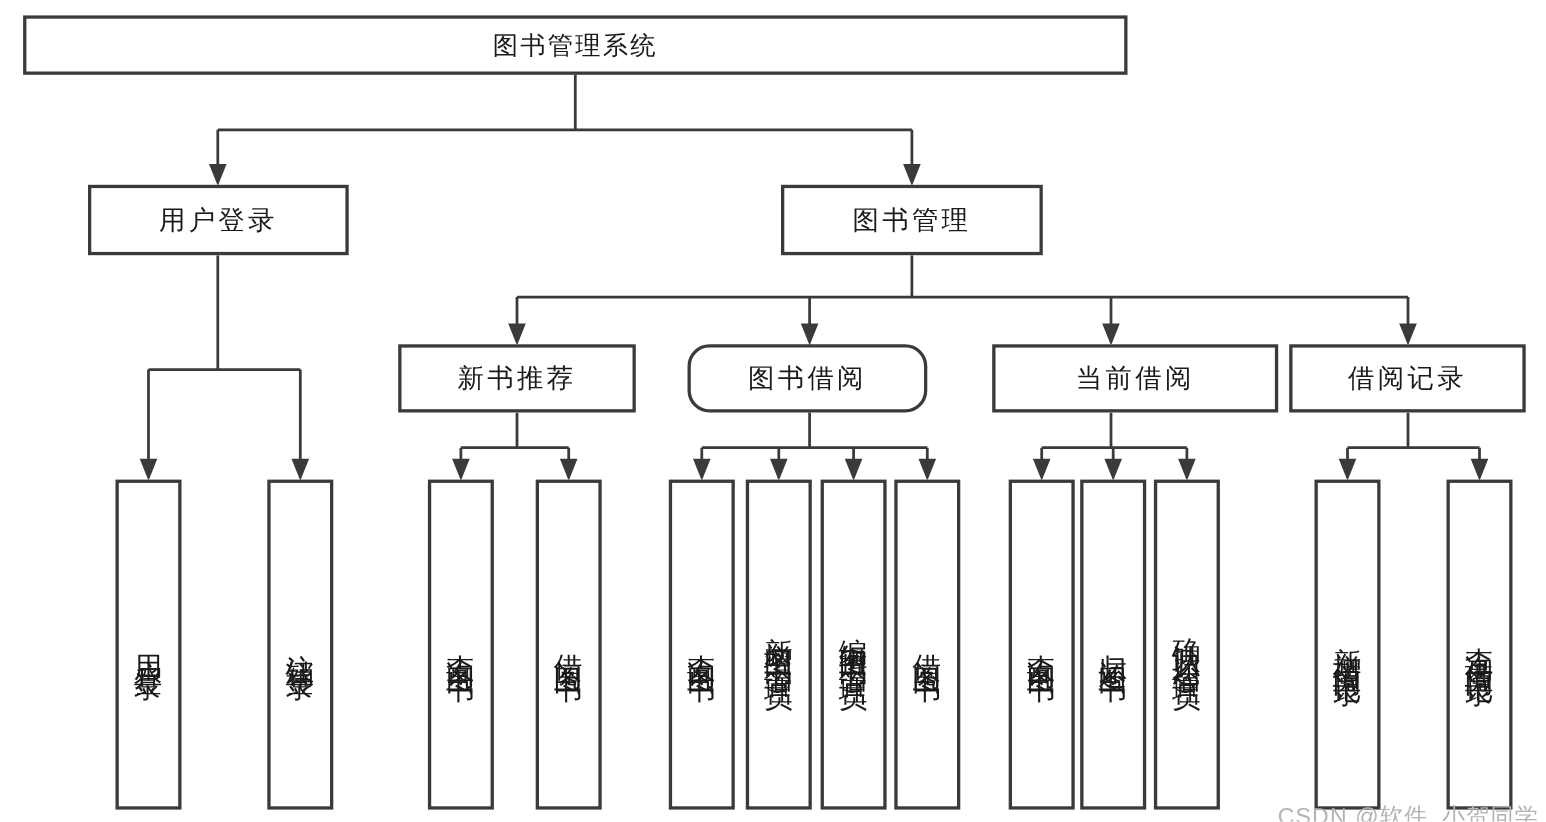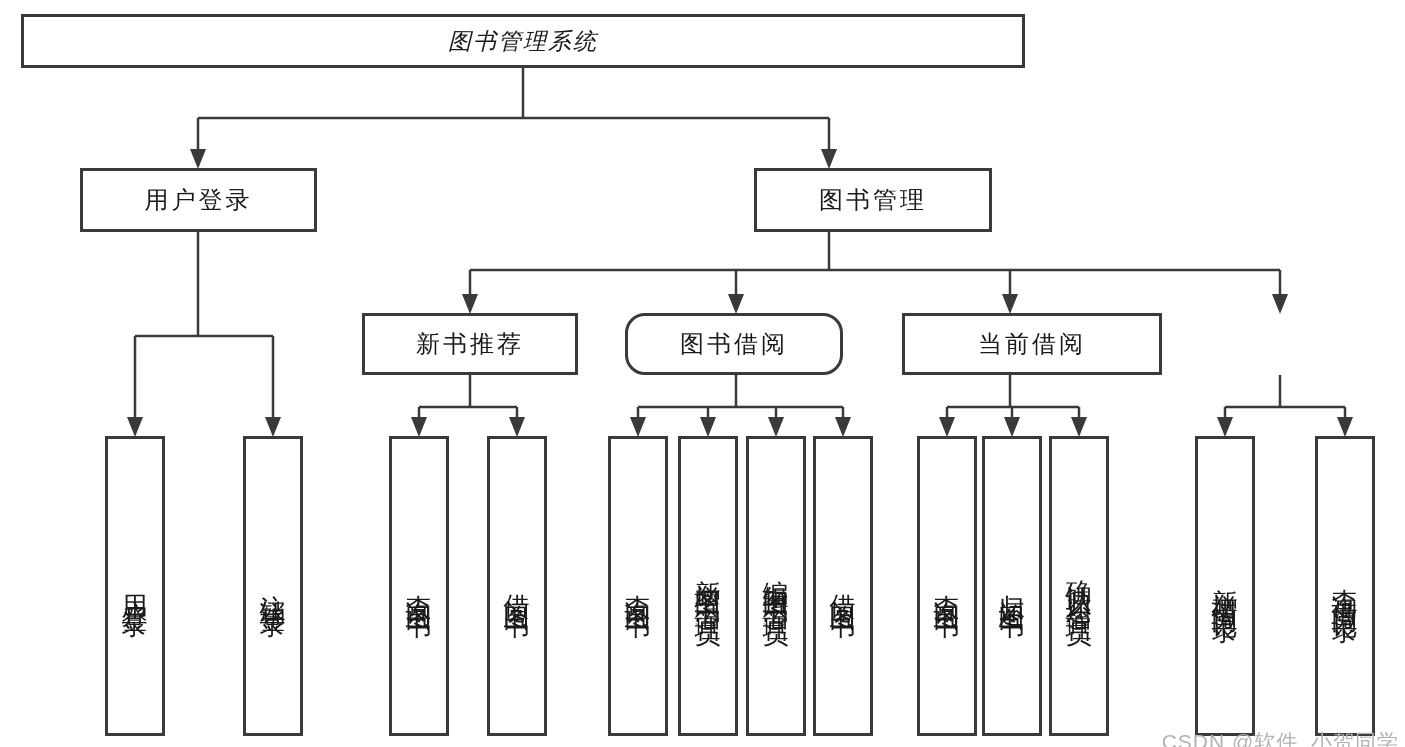--- a/index.html
+++ b/index.html
@@ -98,39 +98,42 @@
       <polygon points="768,417 784,417 776,437"></polygon>
       <polygon points="835,417 851,417 843,437"></polygon>
       <polygon points="939,417 955,417 947,437"></polygon>
       <polygon points="1004,417 1020,417 1012,437"></polygon>
       <polygon points="1071,417 1087,417 1079,437"></polygon>
       <polygon points="1217,417 1233,417 1225,437"></polygon>
       <polygon points="1337,417 1353,417 1345,437"></polygon>
     </g>
   </svg>
 
-  <div class="box" style="left:21px; top:14px; width:1004px; height:54px;font-style:italic;">
+  <div class="box" style="left:21px; top:14px; width:1004px; height:54px;">
     <span class="root-label">图书管理系统</span>
   </div>
 
   <div class="box" style="left:80px; top:168px; width:237px; height:64px;">
     <span class="hlabel">用户登录</span>
   </div>
-  <div class="box" style="left:710px; top:168px; width:238px; height:64px;margin-left:44px;">
+  <div class="box" style="left:710px; top:168px; width:238px; height:64px;">
     <span class="hlabel">图书管理</span>
   </div>
 
   <div class="box" style="left:362px; top:313px; width:216px; height:62px;">
     <span class="hlabel">新书推荐</span>
   </div>
   <div class="box" style="left:625px; top:313px; width:218px; height:62px;border-radius:20px;">
     <span class="hlabel">图书借阅</span>
   </div>
   <div class="box" style="left:902px; top:313px; width:260px; height:62px;">
     <span class="hlabel">当前借阅</span>
+  </div>
+  <div class="box" style="left:1172px; top:313px; width:215px; height:62px;">
+    <span class="hlabel">借阅记录</span>
   </div>
 
   <div class="box" style="left:105px; top:436px; width:60px; height:300px;">
     <span class="vtext">用户登录</span>
   </div>
   <div class="box" style="left:243px; top:436px; width:60px; height:300px;">
     <span class="vtext">注销登录</span>
   </div>
 
   <div class="box" style="left:389px; top:436px; width:60px; height:300px;">

